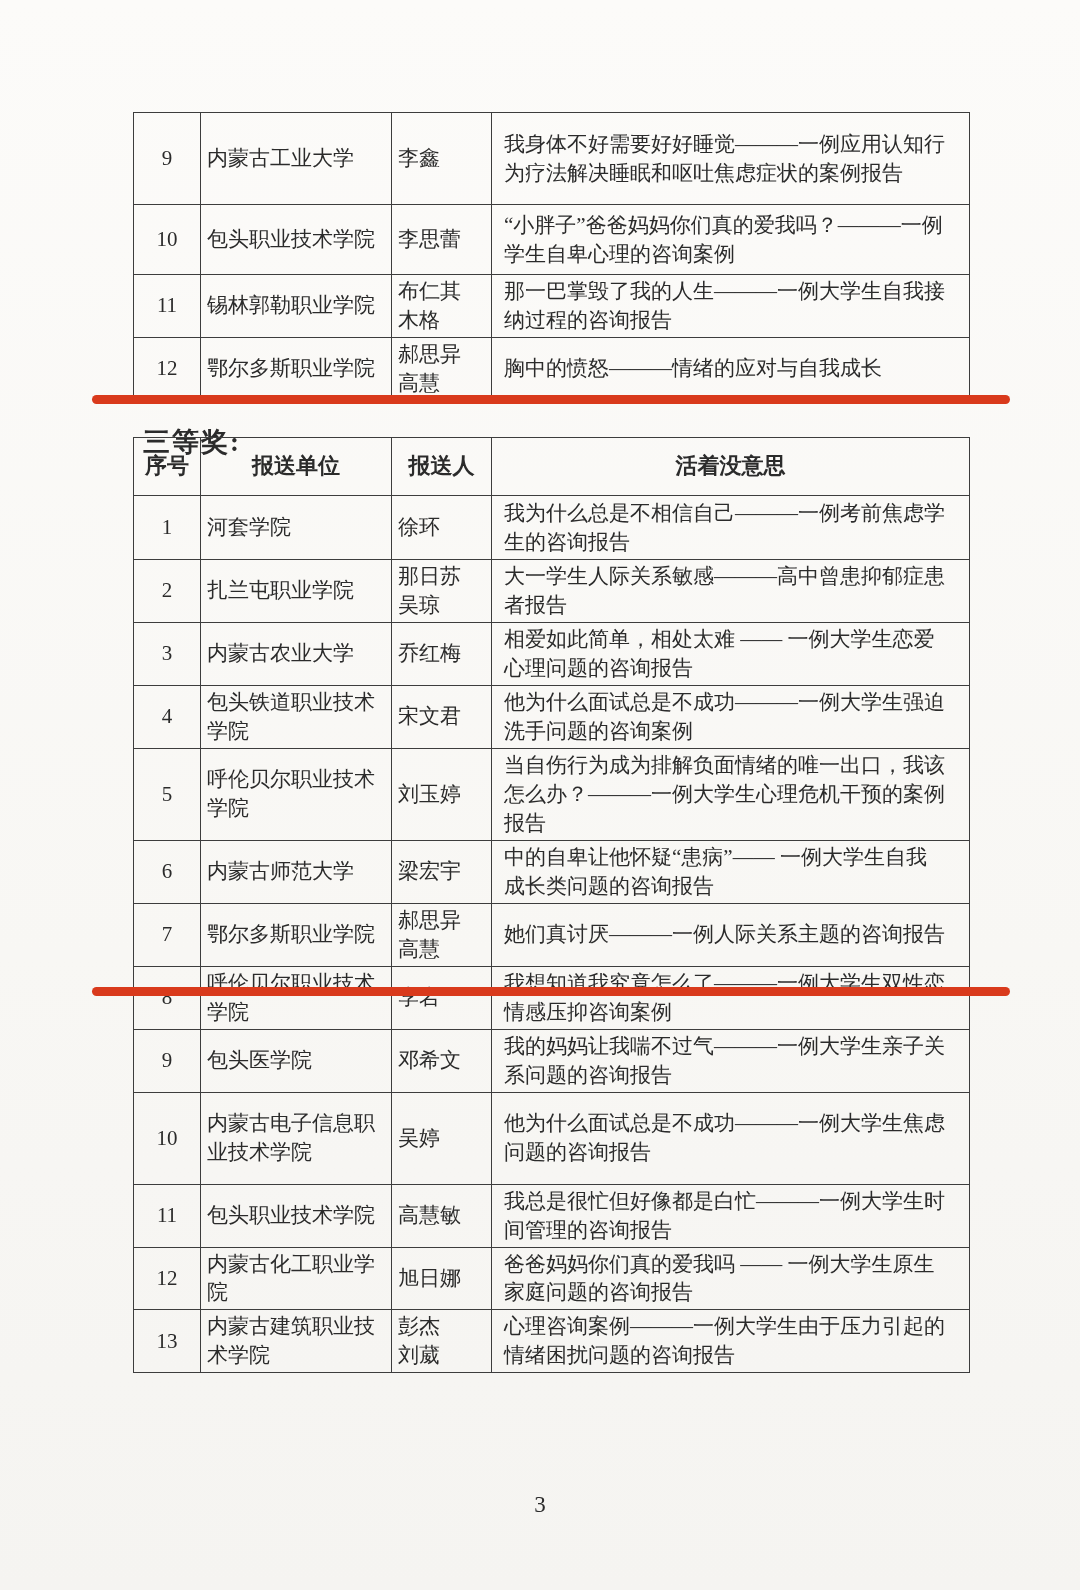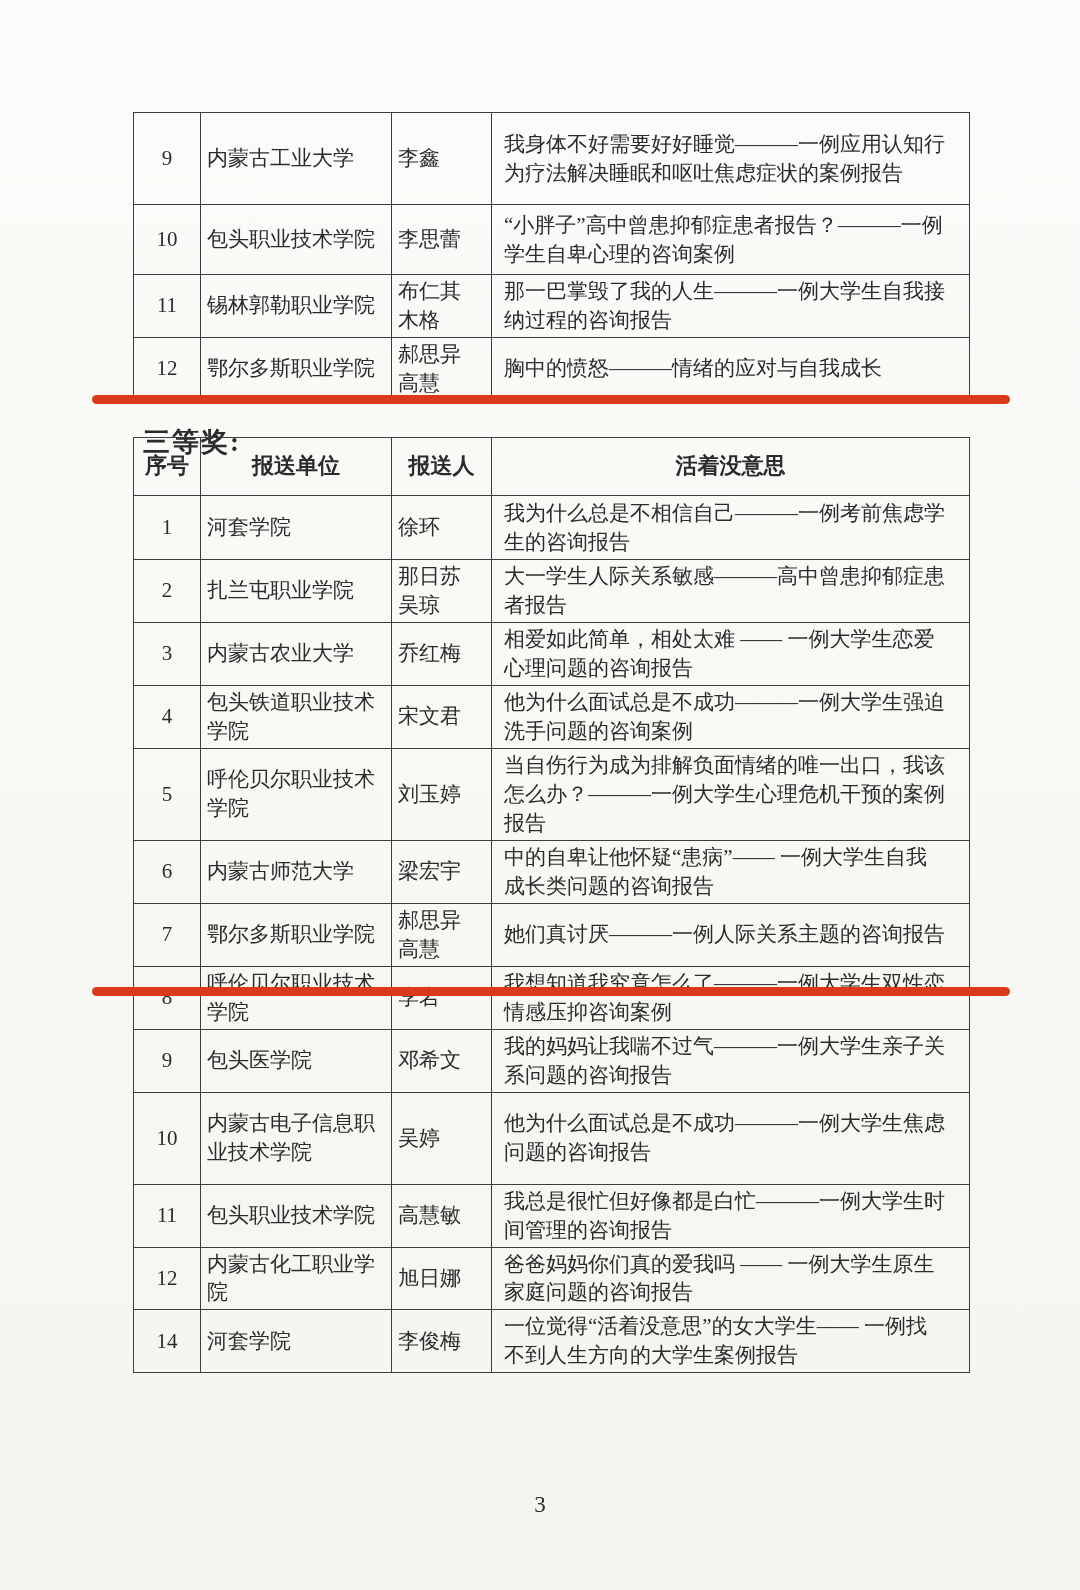--- a/index.html
+++ b/index.html
@@ -82,21 +82,21 @@
       <tr>
         <td class="c-no">9</td>
         <td class="c-org">内蒙古工业大学</td>
         <td class="c-person">李鑫</td>
         <td class="c-case">我身体不好需要好好睡觉———一例应用认知行为疗法解决睡眠和呕吐焦虑症状的案例报告</td>
       </tr>
       <tr>
         <td class="c-no">10</td>
         <td class="c-org">包头职业技术学院</td>
         <td class="c-person">李思蕾</td>
-        <td class="c-case">“小胖子”高中曾患抑郁症患者报告？———一例学生自卑心理的咨询案例</td>
+        <td class="c-case">“小胖子”爸爸妈妈你们真的爱我吗？———一例学生自卑心理的咨询案例</td>
       </tr>
       <tr>
         <td class="c-no">11</td>
         <td class="c-org">锡林郭勒职业学院</td>
         <td class="c-person">布仁其
 木格</td>
         <td class="c-case">那一巴掌毁了我的人生———一例大学生自我接纳过程的咨询报告</td>
       </tr>
       <tr>
         <td class="c-no">12</td>
@@ -194,24 +194,25 @@
         <td class="c-person">高慧敏</td>
         <td class="c-case">我总是很忙但好像都是白忙———一例大学生时间管理的咨询报告</td>
       </tr>
       <tr>
         <td class="c-no">12</td>
         <td class="c-org">内蒙古化工职业学院</td>
         <td class="c-person">旭日娜</td>
         <td class="c-case">爸爸妈妈你们真的爱我吗 —— 一例大学生原生家庭问题的咨询报告</td>
       </tr>
       <tr>
-        <td class="c-no">14</td>
-        <td class="c-org">河套学院</td>
-        <td class="c-person">李俊梅</td>
-        <td class="c-case">一位觉得“活着没意思”的女大学生—— 一例找不到人生方向的大学生案例报告</td>
+        <td class="c-no">13</td>
+        <td class="c-org">内蒙古建筑职业技术学院</td>
+        <td class="c-person">彭杰
+刘葳</td>
+        <td class="c-case">心理咨询案例———一例大学生由于压力引起的情绪困扰问题的咨询报告</td>
       </tr>
     </tbody>
   </table>
 
   <div id="redline1" class="red-line" style="background: rgb(217, 58, 28); top: 395.375px;"></div>
   <div id="redline2" class="red-line" style="background: rgb(217, 58, 28); top: 987.188px;"></div>
 
   <div class="page-number">3</div>
 </div>
 

